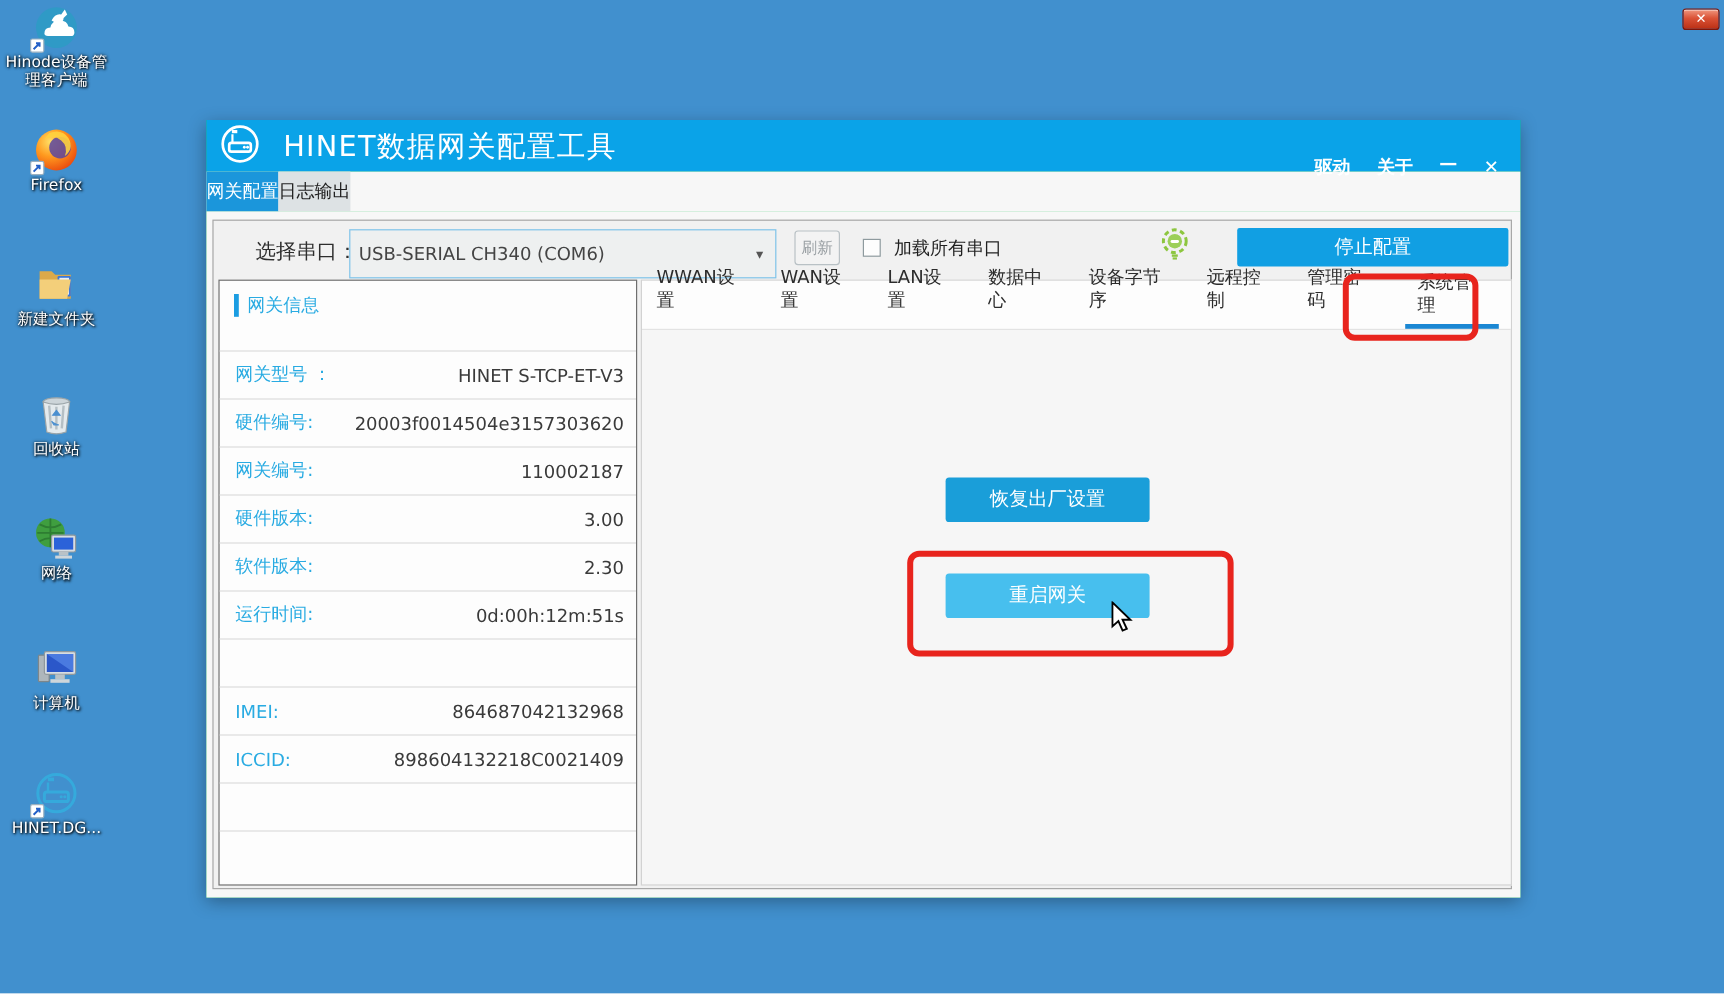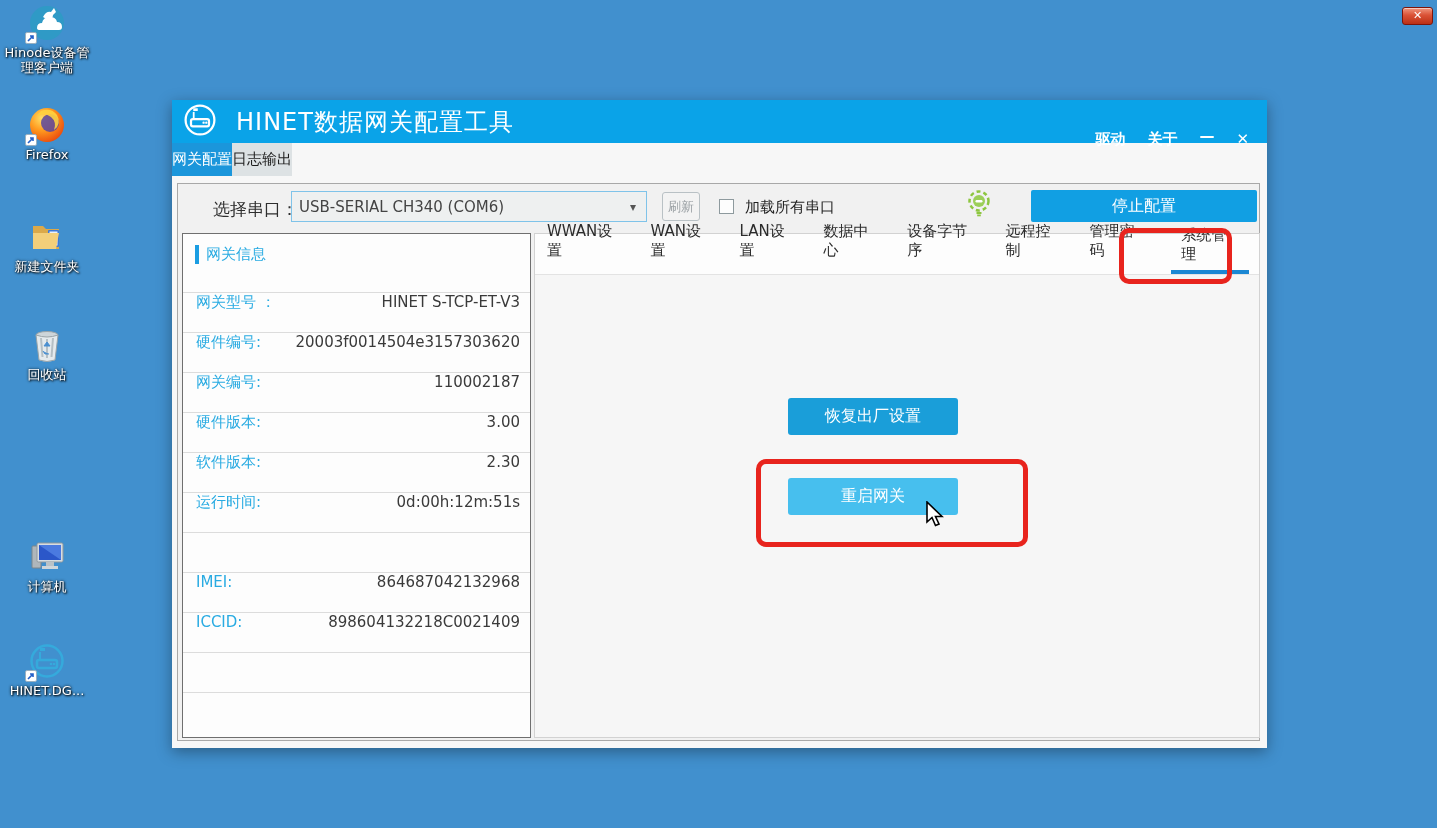--- a/index.html
+++ b/index.html
@@ -36,40 +36,40 @@
 
   .tabstrip { height:33px; background:#f7f7f7; display:flex; }
   .mtab { padding:0 0; font-size:15px; display:flex; align-items:center; color:#1d1d1d; background:#dde2e4; }
   .mtab.active { background:#1b96db; color:#fff; }
 
   .winbody { height:572px; background:#f7f7f7; padding:7px 5px 0 5px; }
   .mainbox { position:relative; width:1083px; height:558px; background:#f1f1f1; border:1px solid #a8a8a8; }
 
   
   .serial-label { position:absolute; left:22px; top:14px; font-size:17px; color:#2e2e2e;margin-left:13px; }
-  .combo { position:absolute; left:113px; top:7px; width:356px; height:31px; background:#eef0f0;
+  .combo { position:absolute; left:113px; top:7px; width:356px; height:41px; background:#eef0f0;
            border:1px solid #7fc3e9; display:flex; align-items:center; }
   .combo .val { font-size:15px; color:#444; padding-left:7px; }
   .combo .arr { margin-left:auto; padding-right:10px; color:#555; font-size:12px; }
   .btn-refresh { position:absolute; left:484px; top:8px; width:38px; height:29px; background:#f3f3f3;
                  border:1px solid #b9c1c5; border-radius:3px; font-size:13px; color:#9aa0a4;
                  display:flex; align-items:center; justify-content:center; }
   .chk { position:absolute; left:541px; top:15px; width:15px; height:15px; background:#fdfdfd; border:1px solid #8e9a9e; }
   .chk-label { position:absolute; left:567px; top:14px; font-size:15px; color:#1f1f1f; }
   .bulb { position:absolute; left:788px; top:5px; }
   .btn-stop { position:absolute; left:853px; top:6px; width:226px; height:32px; background:#119fe3;
               color:#fff; font-size:16px; display:flex; align-items:center; justify-content:center; border-radius:2px; }
 
   
   .info-panel { position:absolute; left:4px; top:49px; width:349px; height:505px;
                 background:#fdfdfd; border:1px solid #6f6f6f; }
   .info-head { height:59px; border-bottom:1px solid #dcdcdc; display:flex; align-items:flex-start; padding:11px 0 0 12px; }
   .info-head .bar { width:4px; height:19px; background:#1b9de2; margin-right:7px; }
   .info-head .txt { font-size:15px; color:#29abe2; }
-  .irow { height:40px; border-bottom:1px solid #dcdcdc; display:flex; padding:0 10px 0 13px; }
+  .irow { height:40px; border-bottom:1px solid #dcdcdc; display:flex; align-items:center; padding:0 10px 0 13px; }
   .irow .k { font-size:15px; color:#29abe2; white-space:nowrap; }
   .irow .v { margin-left:auto; font-size:15px; color:#3a3a3a; white-space:nowrap; }
 
   
   .right-panel { position:absolute; left:356px; top:49px; width:726px; height:505px;
                  background:#f6f6f6; border:1px solid #d2d2d2; }
   .ctabs { height:41px; background:#fdfdfd; display:flex; align-items:flex-end;
            justify-content:space-between; padding:0 10px; border-bottom:1px solid #e3e3e3;gap:22px; }
   .ctab { font-size:15px; color:#2c2c2c; padding:0 2px 10px 2px; border-bottom:4px solid transparent; }
   .ctab.active { padding:0 10px 6px 10px; border-bottom:4px solid #1b87d3; }
@@ -145,20 +145,33 @@
       <svg width="40" height="38" viewBox="0 0 40 38">
         <ellipse cx="20" cy="9" rx="11" ry="3.5" fill="#cdd5d9" stroke="#9aa4a8"></ellipse>
         <path d="M9 9 L12 34 q8 3 16 0 L31 9 q-11 4-22 0z" fill="#e4eaed" stroke="#9aa4a8"></path>
         <path d="M14 12 l1.5 19 M20 13 v19 M26 12 l-1.5 19" stroke="#b5bfc4" stroke-width="2"></path>
         <path d="M17 20 l3-4 3 4z M16 25 l2 3 h4" fill="#4a8fd0" stroke="#4a8fd0" stroke-width="1"></path>
       </svg>
     </div>
     <div class="lbl">回收站</div>
   </div>
 
+  <div class="dicon" style="top:430px">
+    <div class="ic">
+      <svg width="40" height="38" viewBox="0 0 40 38">
+        <circle cx="15" cy="14" r="12" fill="#3f9e3f"></circle>
+        <path d="M4 14 h22 M15 2 v24 M6 7 q9 5 18 0 M6 21 q9-5 18 0" stroke="#2e7d32" fill="none" stroke-width="1.5"></path>
+        <rect x="16" y="16" width="20" height="14" rx="1.5" fill="#d7dde1" stroke="#8f989d"></rect>
+        <rect x="18" y="18" width="16" height="10" fill="#2b62d9"></rect>
+        <rect x="22" y="30" width="8" height="3" fill="#b9c2c7"></rect>
+        <rect x="19" y="33" width="14" height="2.5" fill="#cfd6da"></rect>
+      </svg>
+    </div>
+    <div class="lbl">网络</div>
+  </div>
 
   <div class="dicon" style="top:642px">
     <div class="ic">
       <svg width="40" height="38" viewBox="0 0 40 38">
         <circle cx="20" cy="19" r="15.5" fill="none" stroke="#35aadc" stroke-width="2.5"></circle>
         <path d="M13 10 v8" stroke="#35aadc" stroke-width="2"></path>
         <rect x="13" y="6" width="5" height="3" fill="#35aadc"></rect>
         <rect x="10" y="18" width="20" height="8" rx="2" fill="none" stroke="#35aadc" stroke-width="2.5"></rect>
         <circle cx="24" cy="22" r="1.3" fill="#35aadc"></circle>
           <circle cx="27" cy="22" r="1.3" fill="#35aadc"></circle>

